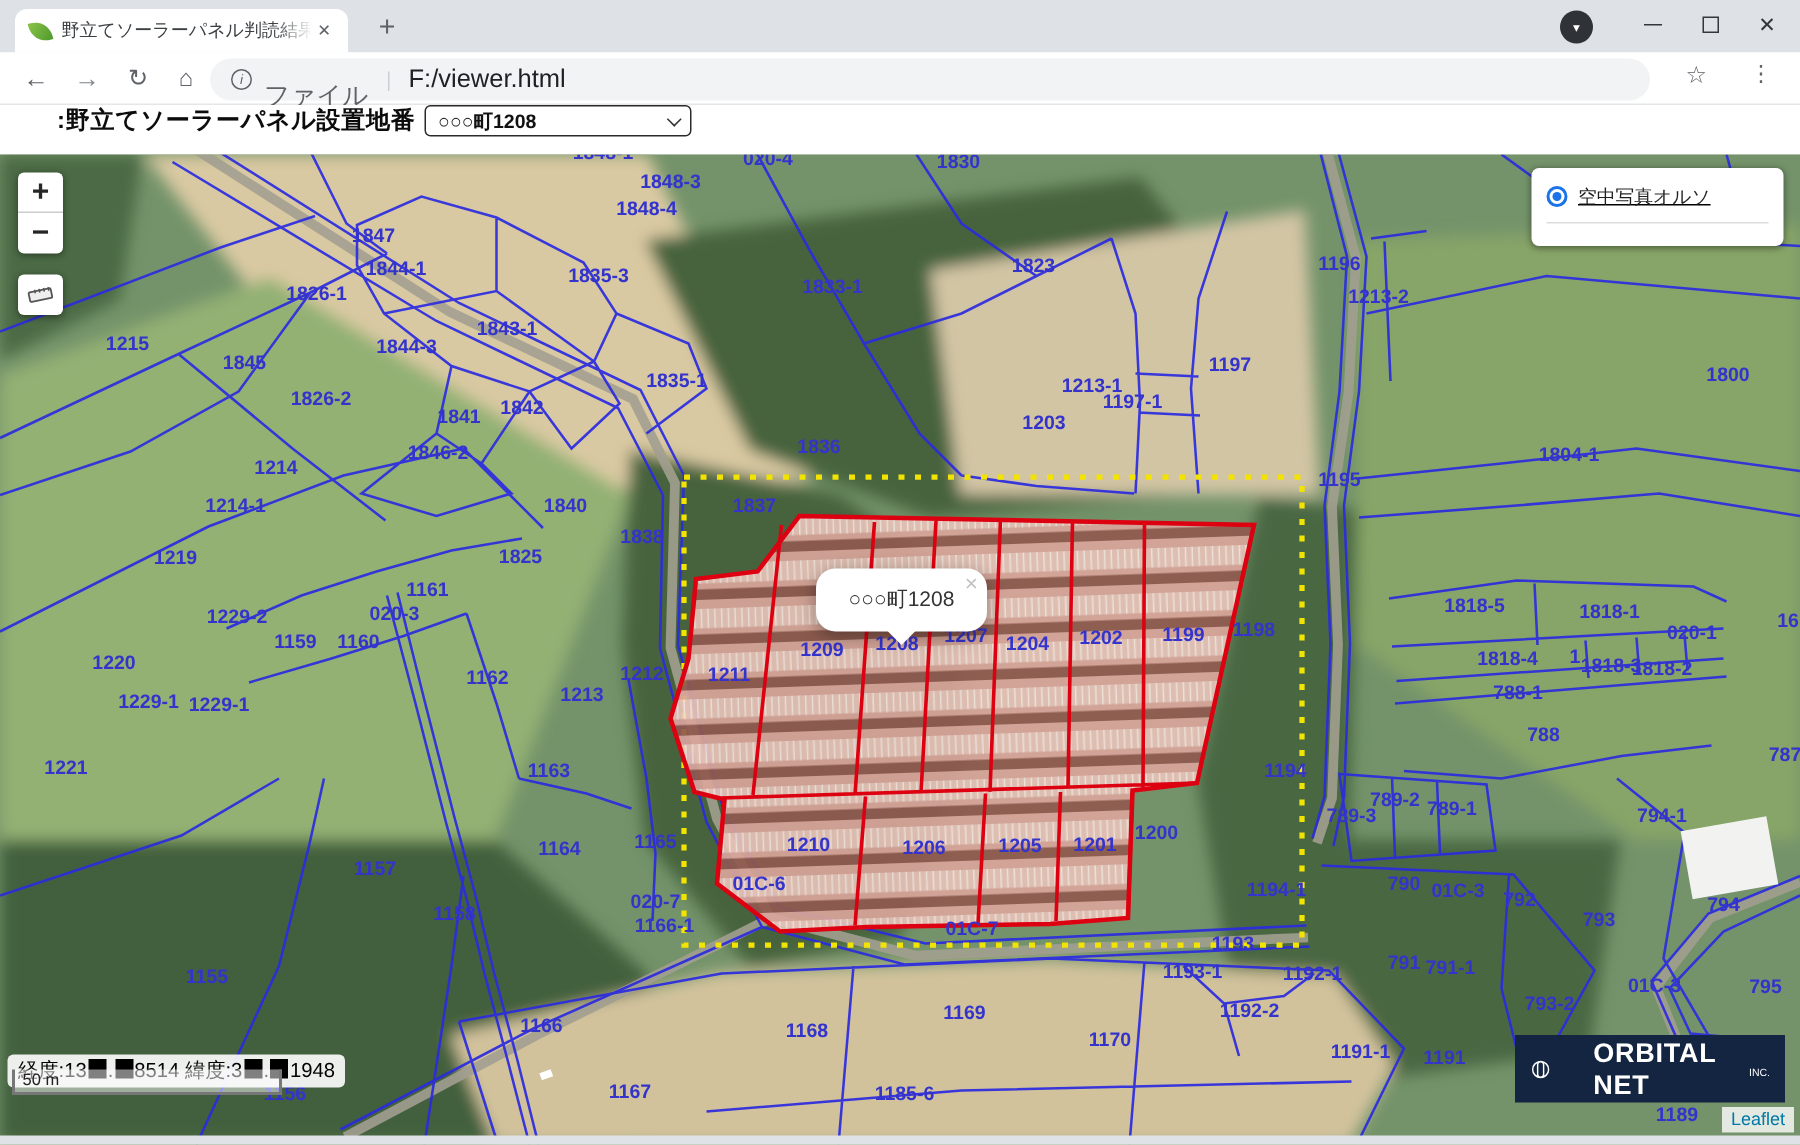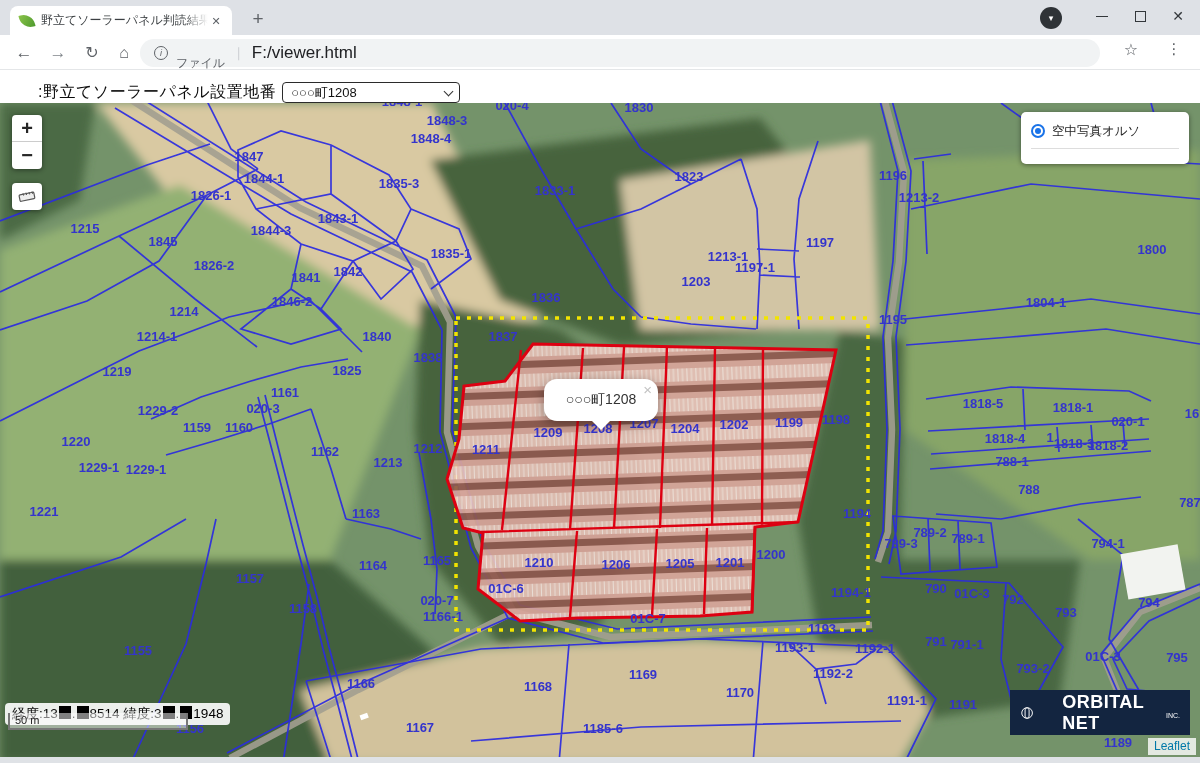--- a/index.html
+++ b/index.html
@@ -19,43 +19,43 @@
   #win-min { right:76px; } #win-max { right:38px; } #win-close { right:0; }
   #win-min span { display:block; width:12px; height:0; border-top:1.6px solid #33373b; }
   #win-max span { display:block; width:11px; height:11px; border:1.6px solid #33373b; }
   #win-close { font-size:14px; color:#33373b; }
 
   #navbar { position:absolute; top:35px; left:0; width:1200px; height:35px; background:#fff; border-bottom:1px solid #e4e6e8; }
   .navico { position:absolute; top:4px; width:28px; height:28px; text-align:center; line-height:28px; font-size:17px; color:#5f6368; border-radius:50%; }
   #nav-back { left:10px; } #nav-fwd { left:44px; color:#80868b; } #nav-reload { left:78px; font-size:16px; } #nav-home { left:110px; font-size:16px; }
   #omnibox { position:absolute; left:140px; top:4px; width:960px; height:28px; background:#f1f3f4; border-radius:14px; display:flex; align-items:center; padding:0 14px; }
   #info-ico { width:14px; height:14px; border:1.3px solid #5f6368; border-radius:50%; color:#5f6368; font-size:9px; line-height:12px; text-align:center; font-style:italic; flex:0 0 auto; }
-  #scheme { color:#5f6368; font-size:12px; margin-left:8px;margin-top:20px; }
+  #scheme { color:#5f6368; font-size:17px; margin-left:8px;margin-top:20px; }
   #url-div { color:#c4c7cb; margin:0 7px; font-size:13px; }
   #url { color:#202124; font-size:17px;text-align:center; }
   #star { position:absolute; right:62px; top:5px; font-size:16px; color:#5f6368; }
   #dots { position:absolute; right:14px; top:5px; font-size:15px; color:#5f6368; width:24px; text-align:center; }
 
   
-  #pagebar { position:absolute; top:70px; left:0; width:1200px; height:33px; background:#fff; display:flex; align-items:flex-end; padding-left:38px; }
+  #pagebar { position:absolute; top:70px; left:0; width:1200px; height:33px; background:#fff; display:flex; align-items:flex-start; padding-left:38px;font-weight:bold; }
   #pagebar-label { font-size:16px; color:#0c0c0c; letter-spacing:.5px; }
   #parcel-select { margin-left:6px; width:178px; height:21px; border:1.5px solid #2b2b2b; border-radius:4px; background:#fff; display:flex; align-items:center; padding:0 22px 0 8px; font-size:13px; color:#111; position:relative; }
   #parcel-select .chev { position:absolute; right:7px; top:5px; width:7px; height:7px; border-right:1.6px solid #333; border-bottom:1.6px solid #333; transform:rotate(45deg); }
 
   
   #map { position:absolute; top:103px; left:0; width:1200px; height:660px; background:#74936a; overflow:hidden; }
   #map svg.base { position:absolute; top:0; left:0; }
 
   .lf-ctl { position:absolute; background:#fff; border-radius:4px; box-shadow:0 1px 5px rgba(0,0,0,.45); }
   #zoomctl { left:12px; top:12px; width:30px; }
   .zbtn { width:30px; height:27px; text-align:center; line-height:26px; font-size:20px; font-weight:bold; color:#262626; }
   #zoom-in { border-bottom:1px solid #ccc; }
   #measure-btn { left:12px; top:80px; width:30px; height:27px; display:flex; align-items:center; justify-content:center; }
 
-  #layerctl { right:11px; top:9px; width:168px; padding:8px 10px 9px 10px; border-radius:5px; }
+  #layerctl { right:11px; top:9px; width:168px; padding:8px 10px 9px 10px; border-radius:5px;text-decoration:underline; }
   .lrow { display:flex; align-items:center; height:22px; font-size:12.5px; color:#1f1f1f; white-space:nowrap; }
   .lrow .txt { margin-left:7px; }
   .radio { width:14px; height:14px; border:2px solid #1a73e8; border-radius:50%; position:relative; flex:0 0 auto; }
   .radio i { position:absolute; left:2px; top:2px; width:6px; height:6px; background:#1a73e8; border-radius:50%; }
   .cbx { width:14px; height:14px; background:#1a73e8; border-radius:2.5px; color:#fff; font-size:11px; line-height:14px; text-align:center; flex:0 0 auto; }
   .cbx::after { content:"✓"; }
   #layer-divider { border-top:1px solid #ddd; margin:6px 0; }
 
   #popup { position:absolute; left:544px; top:276px; width:114px; height:42px; background:#fff; border-radius:13px; box-shadow:0 3px 12px rgba(0,0,0,.35); z-index:20; }
   #popup .ptxt { text-align:center; line-height:40px; font-size:14px; color:#333; }

